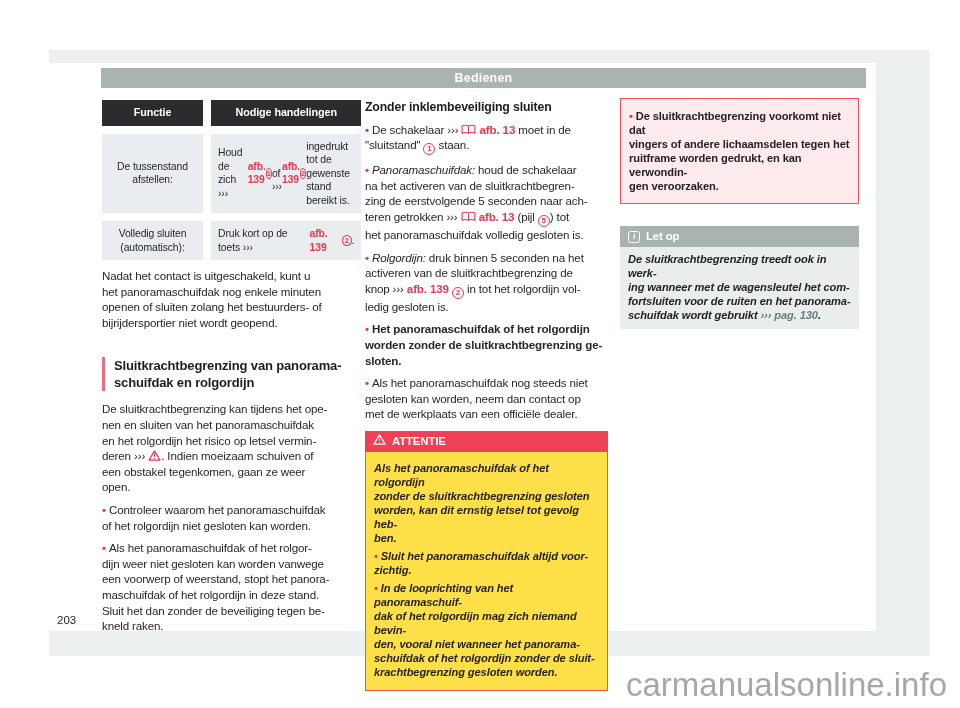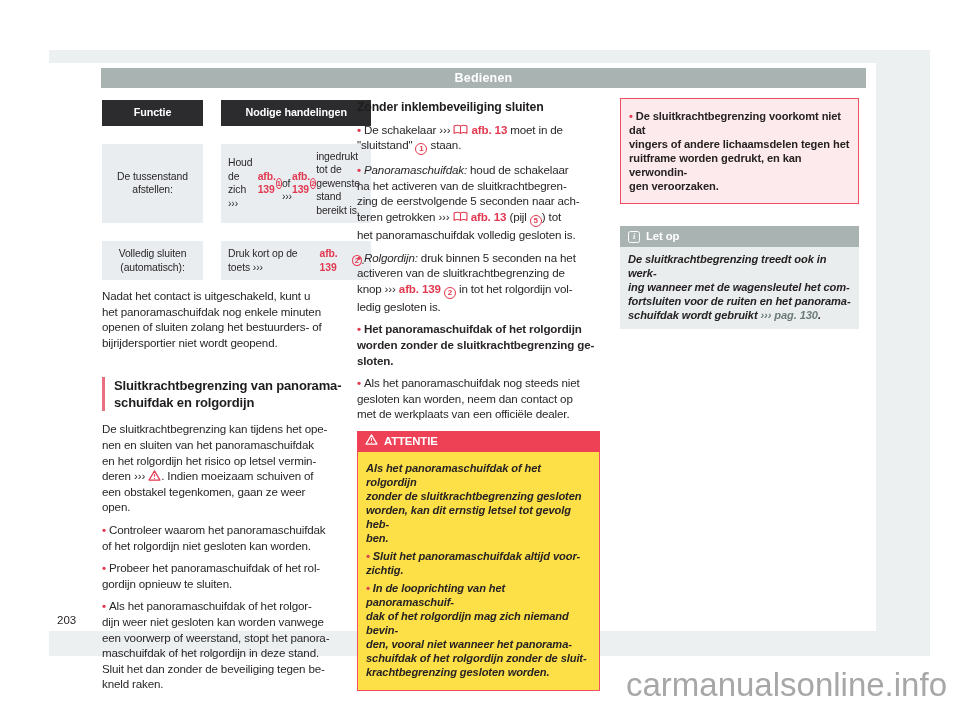--- a/index.html
+++ b/index.html
@@ -13,38 +13,38 @@
           background:#ffffff; }
 
   .chapter-bar { position:absolute; left:52px; top:5px; width:765px; height:20px;
                  background:#a9b3b2; color:#fff; display:flex; align-items:center;
                  justify-content:center; font-weight:700; font-size:12.5px;
                  letter-spacing:.2px; }
 
   .col { position:absolute; top:37px; color:#2a2627; font-size:11.6px;
          line-height:15.6px; letter-spacing:-.15px; }
   .col1 { left:53px;  width:242px; }
-  .col2 { left:308px; width:243px; }
+  .col2 { left:316px; width:243px; }
   .col3 { left:571px; width:239px; }
 
   .rich { white-space:pre-line; }
   .para { margin-bottom:7px; }
   .sg-ref  { color:#e23950; font-weight:700; }
   .sg-gray { color:#6e7b7b; }
   .sg-it   { font-style:italic; }
   .sg-bold { font-weight:700; }
   .sg-bullet { color:#e23950; font-weight:700; }
   .sg-circ { display:inline-flex; align-items:center; justify-content:center;
              width:12px; height:12px; border:1.2px solid #e23950; border-radius:50%;
              color:#e23950; font-size:8px; font-weight:700; line-height:1;
              vertical-align:-2px; letter-spacing:0; }
   .sg-warn svg, .sg-book svg { vertical-align:-1px; }
 
   
-  .func-table { display:grid; grid-template-columns:101px 1fr; gap:18px;
+  .func-table { display:grid; grid-template-columns:101px 1fr; gap:8px;
                 background:#fff; font-size:10.4px; line-height:13.5px;
                 letter-spacing:-.1px; margin-bottom:8px; }
   .ft-cell { background:#e9edf0; padding:6px 7px; display:flex; align-items:center; }
   .ft-head { background:#2c2c2e; color:#fff; font-weight:700; font-size:10.8px;
              justify-content:center; padding:6px 4px; }
   .ft-func { justify-content:center; text-align:center; }
   .ft-act .sg-circ { width:11px; height:11px; font-size:7.5px; }
 
   .section-heading { font-size:13px; font-weight:700; line-height:17px;
                      color:#1f1c1d; border-left:3px solid #e96e80; padding-left:9px;
@@ -120,22 +120,20 @@
 deren ››› </span><span class="sg-warn"><svg width="13" height="11" viewBox="0 0 14 12">
               <path d="M7 1L13 11H1Z" fill="none" stroke="#e23950" stroke-width="1.3" stroke-linejoin="round"></path>
               <path d="M7 4.4v3" stroke="#e23950" stroke-width="1.2"></path>
               <circle cx="7" cy="9.4" r=".7" fill="#e23950"></circle>
             </svg></span><span class="sg-plain">. Indien moeizaam schuiven of
 een obstakel tegenkomen, gaan ze weer
 open.</span></div>
 
       <div class="rich para"><span class="sg-bullet">• </span><span class="sg-plain">Controleer waarom het panoramaschuifdak
 of het rolgordijn niet gesloten kan worden.</span></div>
-      <div class="rich para"><span class="sg-bullet">• </span><span class="sg-plain">Probeer het panoramaschuifdak of het rol-
-gordijn opnieuw te sluiten.</span></div>
       <div class="rich para"><span class="sg-bullet">• </span><span class="sg-plain">Als het panoramaschuifdak of het rolgor-
 dijn weer niet gesloten kan worden vanwege
 een voorwerp of weerstand, stopt het panora-
 maschuifdak of het rolgordijn in deze stand.
 Sluit het dan zonder de beveiliging tegen be-
 kneld raken.</span></div>
     </div>
 
     <div class="col col2">
       <div class="col-heading">Zonder inklembeveiliging sluiten</div>

